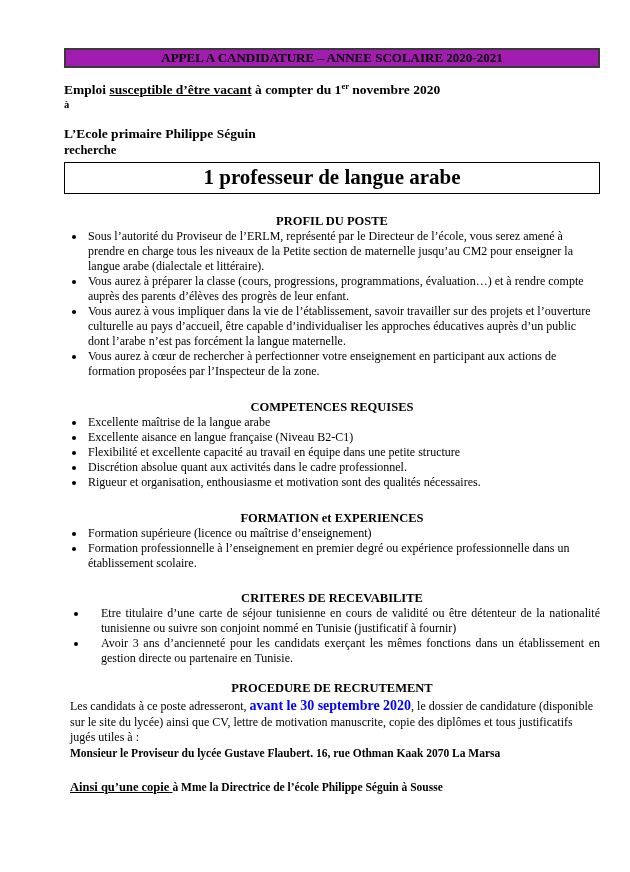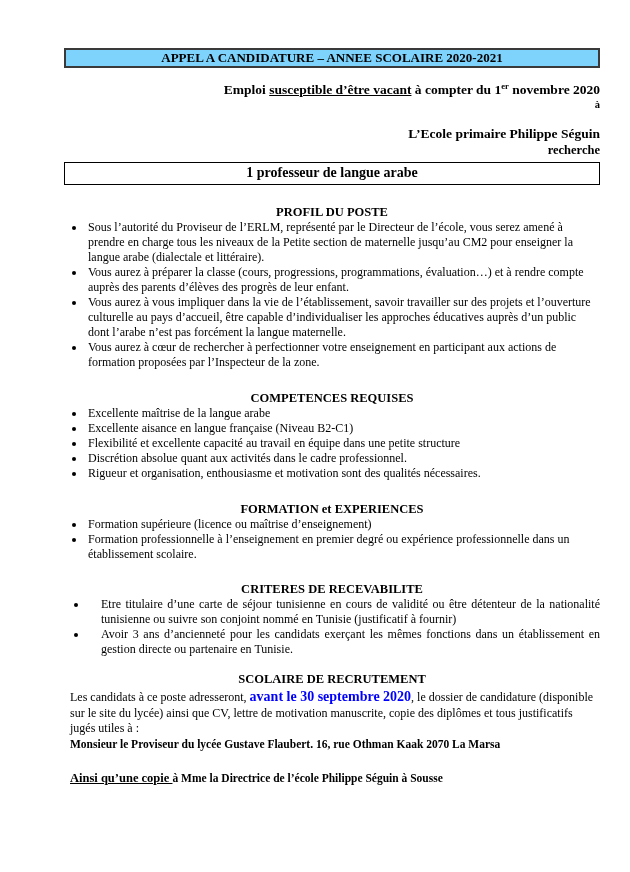--- a/index.html
+++ b/index.html
@@ -10,43 +10,43 @@
     height: 872px;
     margin: 0 auto;
     background: #ffffff;
     color: #000000;
     font-family: "Liberation Serif", serif;
     overflow: hidden;
   }
   .inner { padding: 48px 30px 0 64px; }
 
   .banner {
-    background: #7dd3fc;
+    background: #a21caf;
     border: 2px solid #3a3a3a;
     text-align: center;
     font-weight: bold;
     font-size: 13px;
     line-height: 15px;
     padding: 0 0 1px 0;
   }
 
-  .intro { text-align: right; }
+  .intro { text-align: left; }
   .intro-line1 { margin-top: 14px; font-weight: bold; font-size: 13.5px; }
   .intro-line1 .u { text-decoration: underline; }
   .intro-line1 sup { font-size: 8.5px; vertical-align: super; line-height: 0; }
   .intro-a { font-weight: bold; font-size: 10.5px; line-height: 12px; margin-top: 1px; }
   .intro-school { font-weight: bold; font-size: 13.5px; margin-top: 15px; }
   .intro-recherche { font-weight: bold; font-size: 12.5px; margin-top: 1px; }
 
   .posbox {
     margin-top: 4px;
     border: 1.5px solid #000000;
     text-align: center;
     font-weight: bold;
-    font-size: 14px;
+    font-size: 21px;
     padding: 2px 0 3px 0;
   }
 
   .sec-h {
     text-align: center;
     font-weight: bold;
     font-size: 12.5px;
     line-height: 15px;
   }
   .mt-profil       { margin-top: 20px; }
@@ -146,21 +146,21 @@
       <li>Formation supérieure (licence ou maîtrise d’enseignement)</li>
       <li>Formation professionnelle à l’enseignement en premier degré ou expérience professionnelle dans un établissement scolaire.</li>
     </ul>
 
     <div class="sec-h mt-criteres">CRITERES DE RECEVABILITE</div>
     <ul class="bullets gap-wide mt-list">
       <li>Etre titulaire d’une carte de séjour tunisienne en cours de validité ou être détenteur de la nationalité tunisienne ou suivre son conjoint nommé en Tunisie (justificatif à fournir)</li>
       <li>Avoir 3 ans d’ancienneté pour les candidats exerçant les mêmes fonctions dans un établissement en gestion directe ou partenaire en Tunisie.</li>
     </ul>
 
-    <div class="sec-h mt-procedure">SCOLAIRE DE RECRUTEMENT</div>
+    <div class="sec-h mt-procedure">PROCEDURE DE RECRUTEMENT</div>
     <div class="proc-para">
       <span>Les candidats à ce poste adresseront, </span><span class="deadline">avant le 30 septembre 2020</span><span>,  le dossier de candidature (disponible sur le site du lycée) ainsi que CV, lettre de motivation manuscrite, copie des diplômes et tous justificatifs jugés utiles à :</span>
     </div>
     <div class="address-line">Monsieur le Proviseur du lycée Gustave Flaubert. 16, rue Othman Kaak 2070 La Marsa</div>
     <div class="copy-line">
       <span class="copy-underlined">Ainsi qu’une copie </span><span class="copy-rest">à Mme la Directrice de l’école Philippe Séguin à Sousse</span>
     </div>
 
   </div>
 </div>

